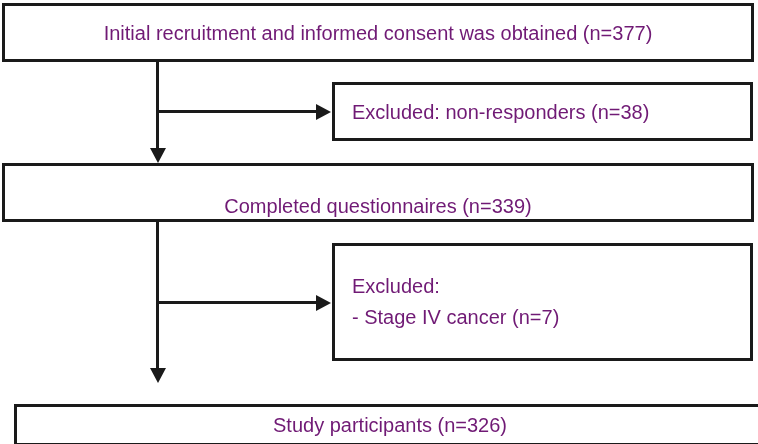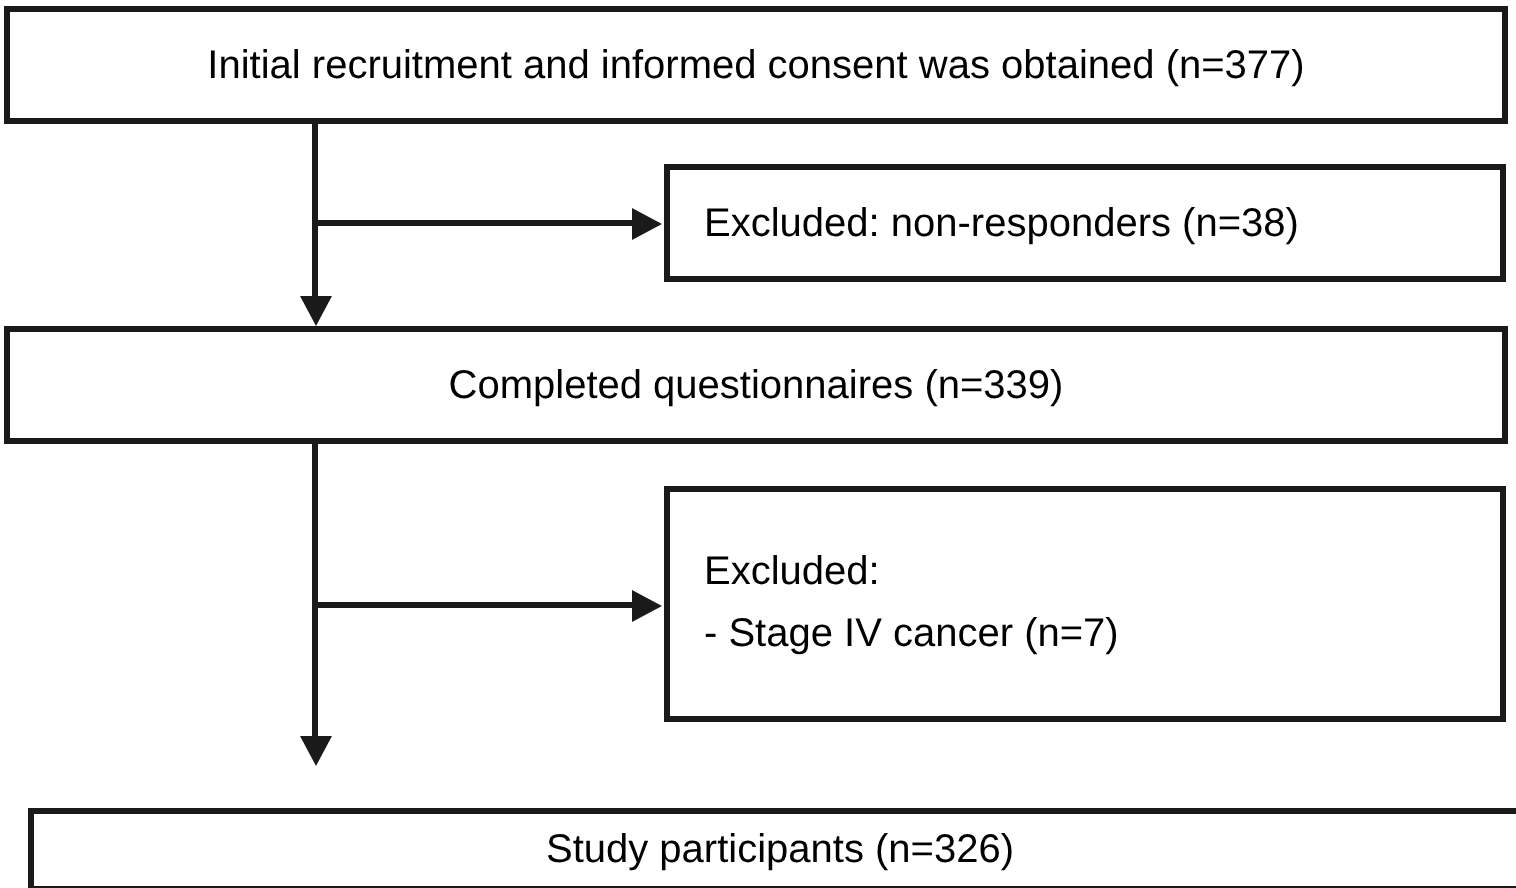--- a/index.html
+++ b/index.html
@@ -6,21 +6,21 @@
     margin: 0;
     padding: 0;
     background: #ffffff;
   }
   .canvas {
     position: relative;
     width: 758px;
     height: 444px;
     background: #ffffff;
     font-family: "Liberation Sans", sans-serif;
-    color: #000000;
+    color: #701a75;
     overflow: hidden;
   }
   .node {
     position: absolute;
     box-sizing: border-box;
     border: 3px solid #1a1a1a;
     background: #ffffff;
     display: flex;
     align-items: center;
     font-size: 20px;
@@ -64,21 +64,21 @@
     width: 0;
     height: 0;
     border-top: 8px solid transparent;
     border-bottom: 8px solid transparent;
     border-left: 15px solid #1a1a1a;
   }
 
   
   #box-initial      { left: 2px;   top: 3px;   width: 752px; height: 59px; }
   #box-excl1        { left: 332px; top: 82px;  width: 421px; height: 59px; }
-  #box-completed    { left: 2px;   top: 163px; width: 752px; height: 59px; }
+  #box-completed    { left: 2px;   top: 163px; width: 752px; height: 59px; align-items: flex-end; }
   #box-excl2        { left: 332px; top: 243px; width: 421px; height: 118px; }
   #box-participants { left: 2px;   top: 404px; width: 752px; height: 42px; margin-left: 12px; }
 
   #vline1 { left: 156px; top: 62px;  width: 3px;   height: 87px;  }
   #vhead1 { left: 150px; top: 148px; }
   #hline1 { left: 157px; top: 110px; width: 160px; height: 3px;   }
   #hhead1 { left: 316px; top: 104px; }
   #vline2 { left: 156px; top: 222px; width: 3px;   height: 147px; }
   #vhead2 { left: 150px; top: 368px; }
   #hline2 { left: 157px; top: 301px; width: 160px; height: 3px;   }

